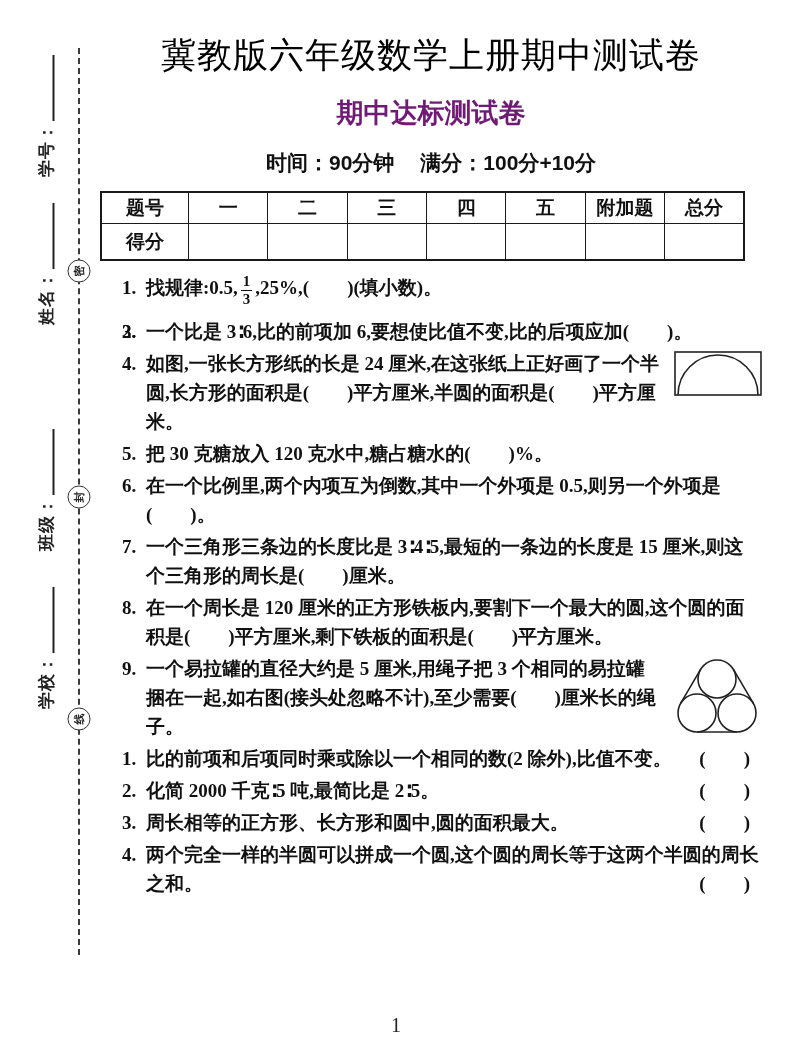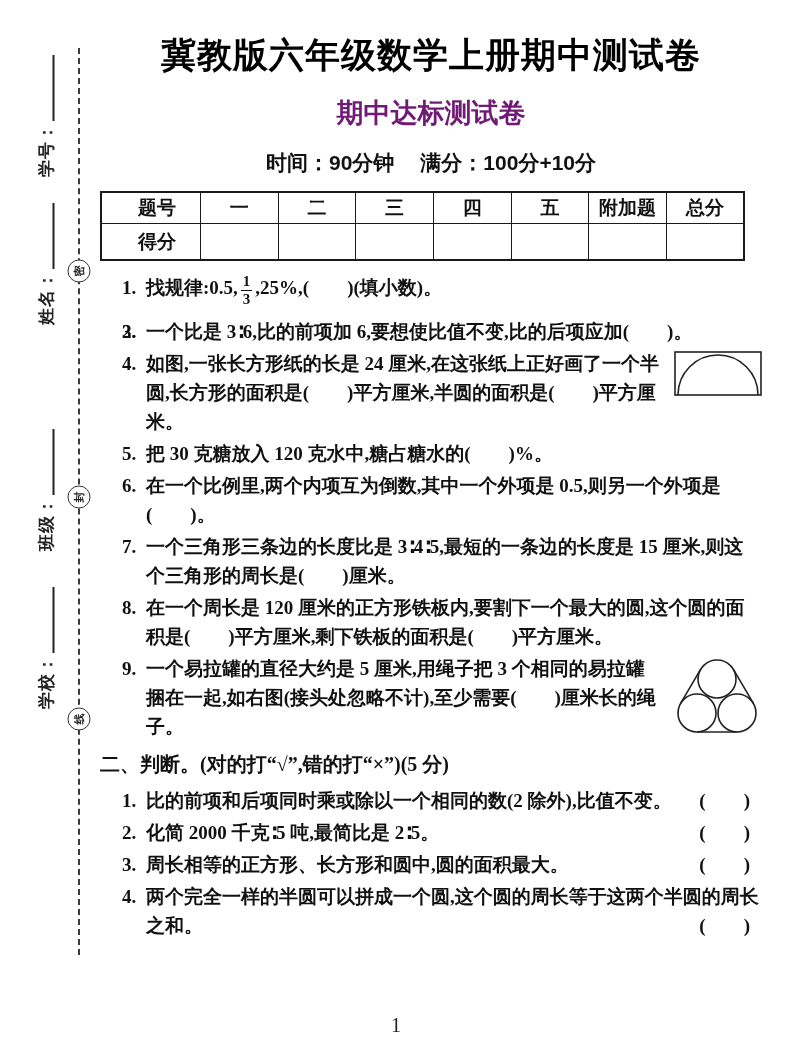--- a/index.html
+++ b/index.html
@@ -26,41 +26,41 @@
     position:absolute; left:79px; width:21px; height:21px;
     transform:translate(-50%,-50%) rotate(-90deg);
     border:1.5px solid #333; border-radius:50%; background:#fff;
     font-size:11px; line-height:20px; text-align:center; font-weight:600; color:#222;
   }
 
   
   .content { position:absolute; left:100px; top:32px; width:662px; }
   .title {
     margin:0 0 16px; text-align:center; font-size:35px; letter-spacing:1px;
-    font-family:"Liberation Sans","DejaVu Sans",sans-serif; font-weight:700; color:#000;
+    font-family:"Liberation Sans","DejaVu Sans",sans-serif; font-weight:400; color:#000;
   }
   .subtitle {
     margin:0 0 18px; text-align:center; font-size:27px;
     font-family:"Liberation Sans","DejaVu Sans",sans-serif; font-weight:800; color:#701a75;
   }
   .info {
     display:flex; justify-content:center; gap:26px; margin-bottom:14px;
     font-family:"Liberation Sans","DejaVu Sans",sans-serif; font-size:21px; font-weight:700;
   }
 
   table.score {
     border-collapse:collapse; width:645px; table-layout:fixed;
     border:2.5px solid #1a1a1a; margin-bottom:12px;
   }
   table.score th, table.score td {
     border:1.5px solid #1a1a1a; text-align:center; font-size:19px; font-weight:700;
     padding:0; height:30px;
   }
   table.score td { height:35px; }
-  table.score .c0 { width:86px;padding-left:12px; }
+  table.score .c0 { width:86px; }
 
   .sec-head { font-size:20px; font-weight:800; margin:10px 0 8px; }
   .sec-items { margin-left:22px; }
 
   .item { position:relative; padding-left:24px; font-size:19px; font-weight:600;
           line-height:29px; margin-bottom:3px; }
   .item .num { position:absolute; left:0; top:0; font-weight:800; }
   .item-tall { margin:6px 0 10px; }
 
   .frac { display:inline-flex; flex-direction:column; text-align:center;
@@ -199,21 +199,20 @@
             <circle cx="45" cy="23" r="19"></circle>
             <circle cx="25" cy="57" r="19"></circle>
             <circle cx="65" cy="57" r="19"></circle>
           </svg>
         </span>
         <span>一个易拉罐的直径大约是 5 厘米,用绳子把 3 个相同的易拉罐捆在一起,如右图(接头处忽略不计),至少需要(　　)厘米长的绳子。</span>
       </div>
 
     </div>
 
-    <div class="sec-head">二、判断。(对的打“√”,错的打“×”)(5 分)</div>
 
     <div class="sec-items">
 
       <div class="item jitem">
         <span class="num">1.</span>
         <span class="txt-wrap">比的前项和后项同时乘或除以一个相同的数(2 除外),比值不变。</span>
         <span class="ans">(　　)</span>
       </div>
 
       <div class="item jitem">

